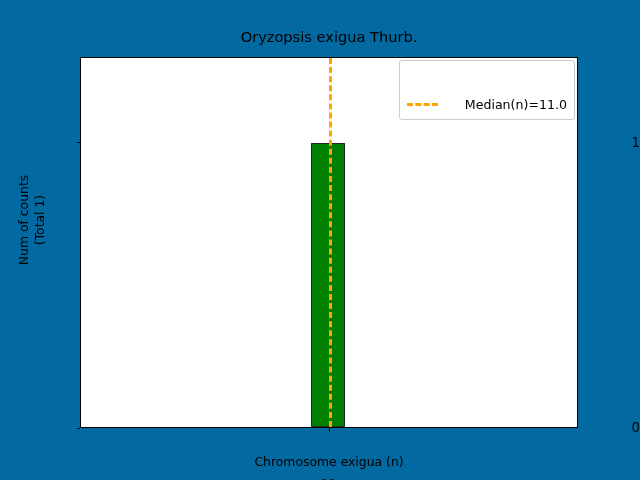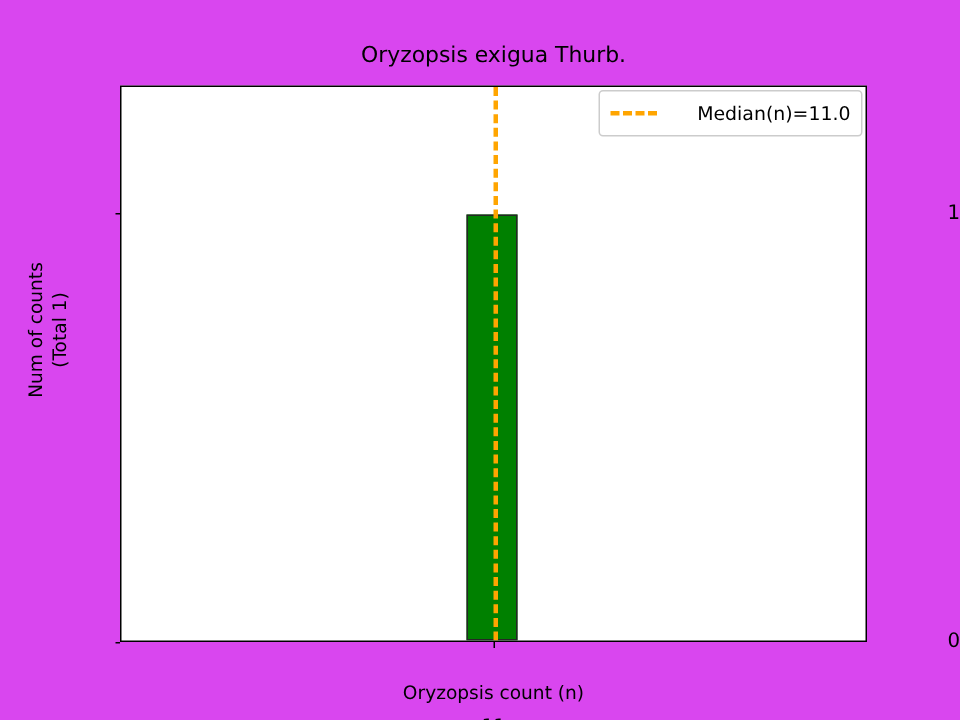--- a/index.html
+++ b/index.html
@@ -15,21 +15,21 @@
     color: #000000;
     position: relative;
   }
 
   #figure {
     position: absolute;
     left: 0;
     top: 0;
     width: 640px;
     height: 480px;
-    background: #d946ef;
+    background: #0369a1;
   }
 
   
   #chart-title {
     position: absolute;
     left: 80px;
     top: 28px;
     width: 498px;
     text-align: center;
     font-size: 14.6px;
@@ -138,20 +138,21 @@
     border: 1px solid #cccccc;
     border-radius: 3px;
     background: #ffffff;
     box-sizing: border-box;
     padding: 6px 7px 6px 7px;
   }
   #legend-row {
     display: flex;
     align-items: flex-start;
     gap: 7px;
+    margin-top: 29px;
   }
   #legend-swatch {
     flex: 0 0 auto;
     margin-top: 7px;
     width: 31px;
     height: 0;
     border-top: 3px dashed #FFA500;
   }
   #legend-texts {
     flex: 1 1 auto;
@@ -194,15 +195,15 @@
           <span class="legend-text">Median(n)=11.0</span>
         </div>
       </div>
     </div>
 
   </div>
 
   <div class="xtick-mark" style="left:328.5px;"></div>
   <div class="xtick-label" style="left:329px;margin-top:43px;">11</div>
 
-  <div id="xlabel">Oryzopsis count (n)</div>
+  <div id="xlabel">Chromosome exigua (n)</div>
 
 </div>
 
 </body></html>

